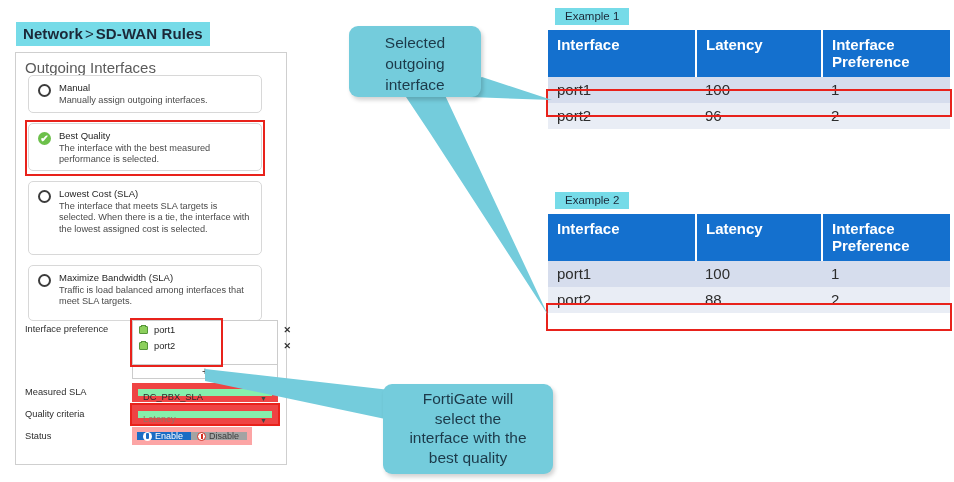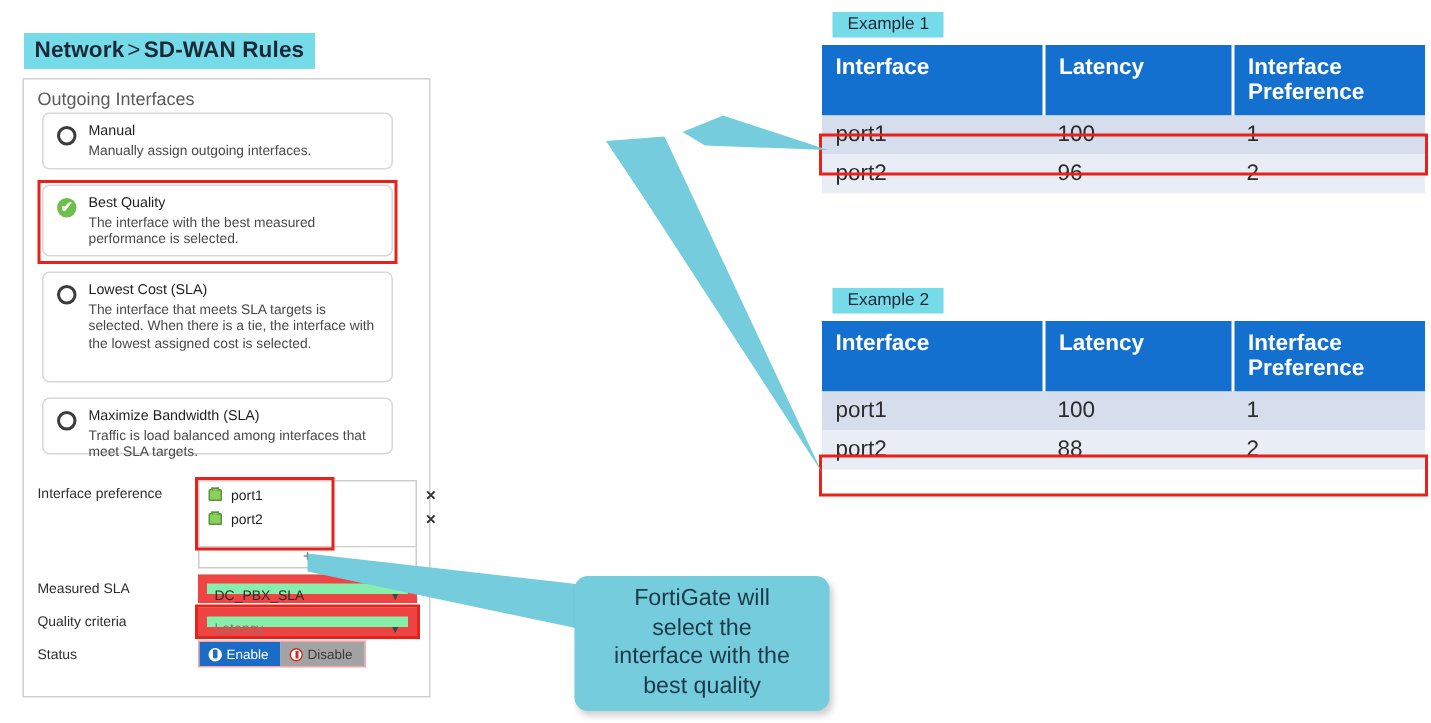--- a/index.html
+++ b/index.html
@@ -46,21 +46,21 @@
     width: 272px;
     height: 413px;
     background: #ffffff;
     border: 1px solid #cfcfcf;
     box-sizing: border-box;
   }
   .panel-section-label {
     position: absolute;
     left: 9px;
     top: 6px;
-    font-size: 12px;
+    font-size: 15px;
     color: #5a5a5a;
   }
 
   .radio-card {
     position: absolute;
     left: 12px;
     width: 234px;
     border: 1px solid #d8d8d8;
     border-radius: 5px;
     background: #fff;
@@ -95,21 +95,21 @@
     color: #fff;
     font-size: 10px;
     line-height: 13px;
     text-align: center;
     font-weight: bold;
   }
 
   #card-manual   { top: 22px;  height: 38px; }
   #card-best     { top: 70px;  height: 48px; }
   #card-lowest   { top: 128px; height: 74px; }
-  #card-maxbw    { top: 212px; height: 38px; }
+  #card-maxbw    { top: 212px; height: 56px; }
 
   .hl-red {
     position: absolute;
     border: 2.5px solid #e8221b;
     box-sizing: border-box;
     pointer-events: none;
   }
   #hl-best  { left: 9px;  top: 67px;  width: 240px; height: 56px; }
 
   
@@ -225,21 +225,21 @@
   #field-sla     { top: 330px; height: 19px; }
   #field-quality { top: 352px; height: 19px; }
   #field-quality .field-text { color: #9a6f63; }
   #hl-quality { left: 114px; top: 350px; width: 150px; height: 23px; }
 
   #status-group {
     position: absolute;
     left: 116px;
     top: 374px;
     height: 18px;
-    border: 1px solid #fca5a5;
+    border: 5px solid #fca5a5;
     display: flex;
     box-sizing: border-box;
     background: #fff;
   }
   .status-btn {
     font-size: 9px;
     line-height: 16px;
     padding: 0 8px 0 6px;
     white-space: nowrap;
     display: flex;
@@ -434,20 +434,25 @@
 
   <svg style="position:absolute;left:0;top:0;width:954px;height:482px;z-index:5;">
 
     <polygon points="455,88 482,77 552,100 470,97" fill="#74ccdc"></polygon>
 
     <polygon points="404,94 443,91 548,315 430,133" fill="#74ccdc"></polygon>
 
     <polygon points="390,390 390,420 205,381 205,369" fill="#74ccdc"></polygon>
   </svg>
 
+  <div class="callout" id="callout-selected">
+    <div>Selected</div>
+    <div>outgoing</div>
+    <div>interface</div>
+  </div>
 
   <div class="callout" id="callout-fortigate">
     <div>FortiGate will</div>
     <div>select the</div>
     <div>interface with the</div>
     <div>best quality</div>
   </div>
 
   <div class="ex-label" id="ex1-label">Example 1</div>
   <table class="extable" id="table1">

